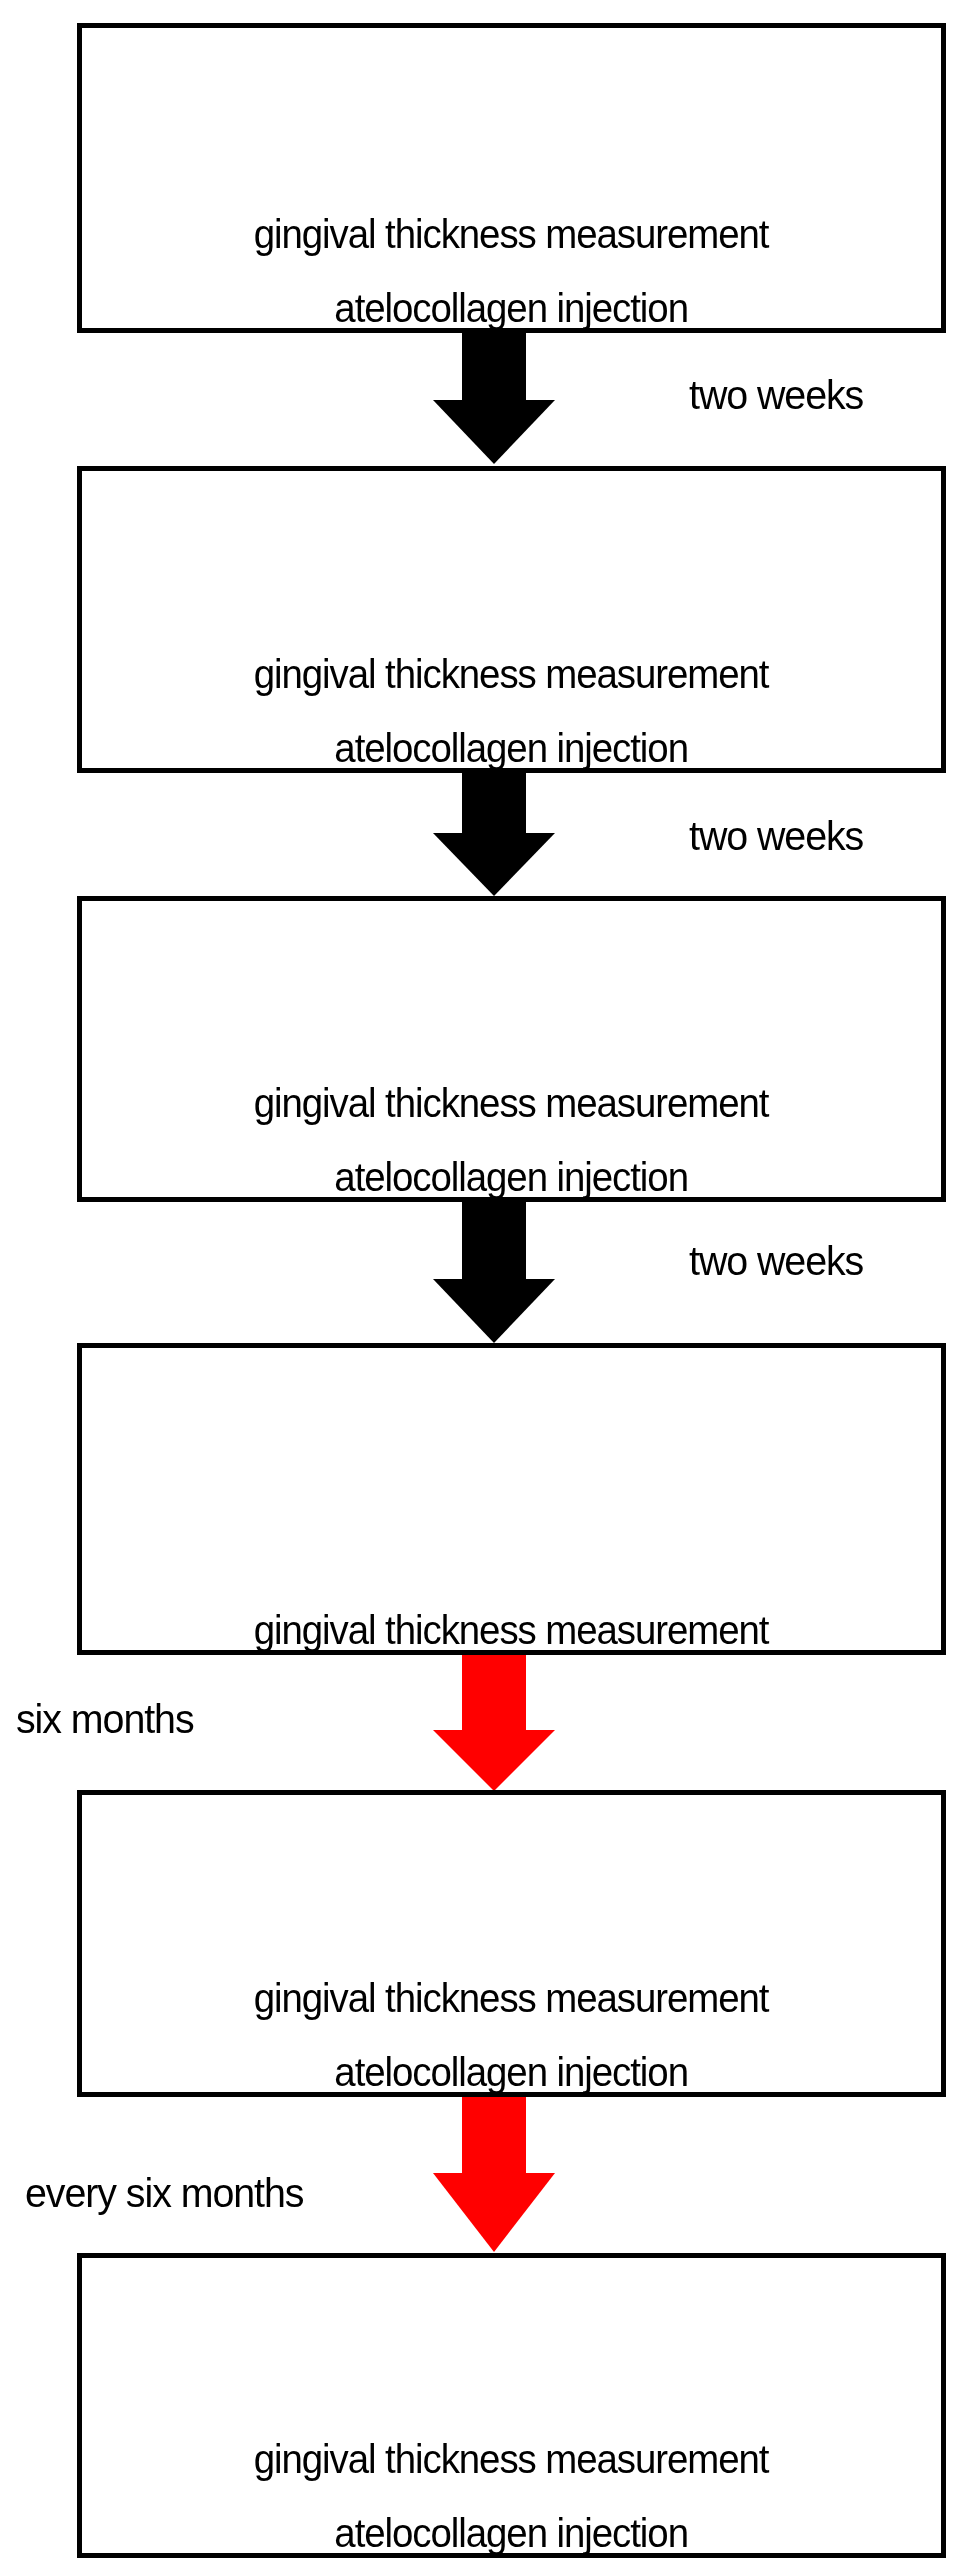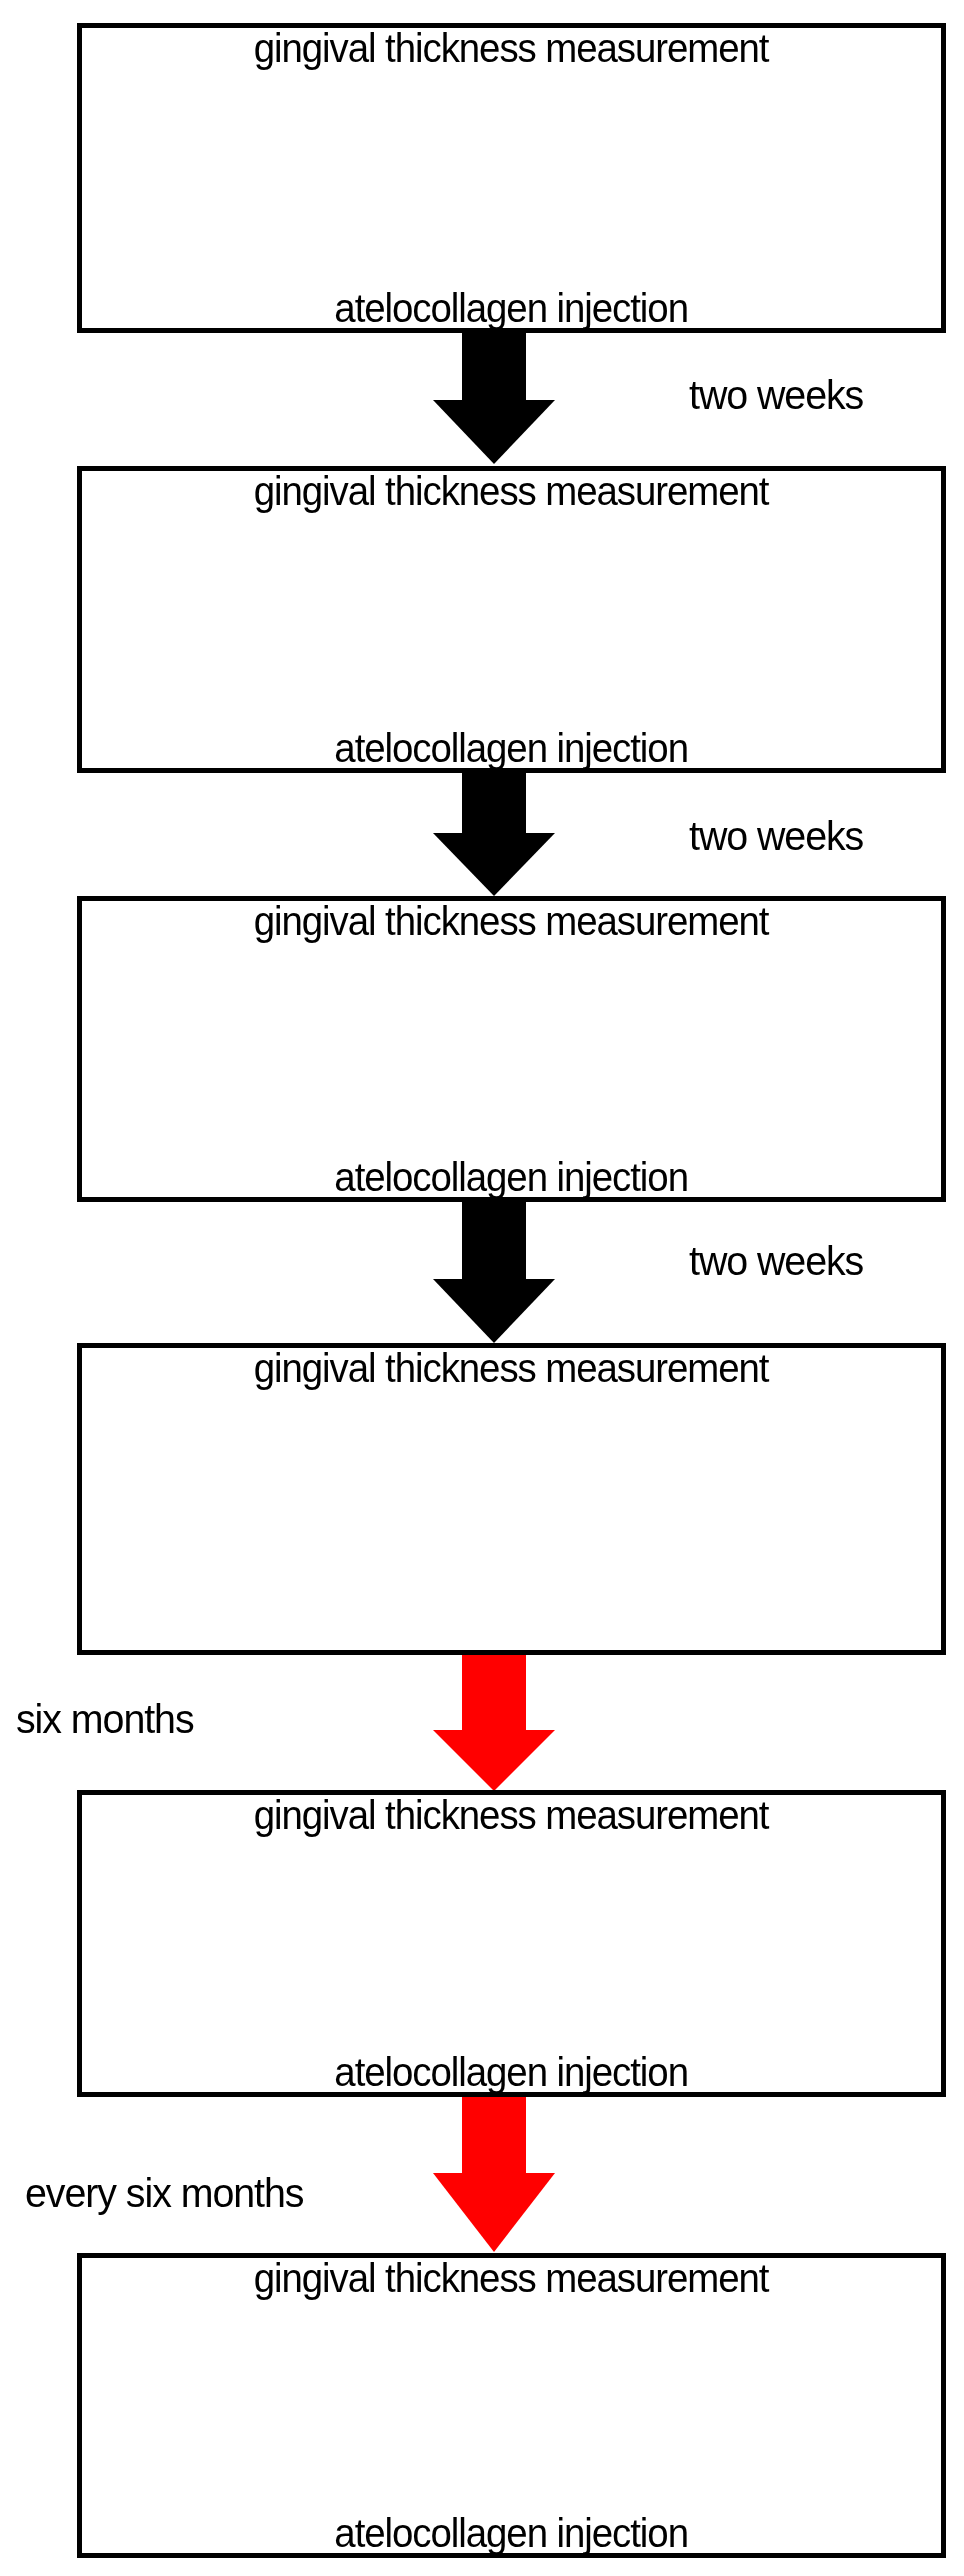--- a/index.html
+++ b/index.html
@@ -20,21 +20,21 @@
   
   .fc-box {
     position: absolute;
     left: 77px;
     width: 869px;
     border: 5.4px solid #000000;
     box-sizing: border-box;
     background: #ffffff;
     display: flex;
     flex-direction: column;
-    justify-content: space-between;
+    justify-content: flex-end;
     align-items: center;
     gap: 34px;
   }
   .fc-box .line {
     font-size: 40px;
     line-height: 40px;
     letter-spacing: -1.1px;
     white-space: nowrap;
     transform: scaleX(0.96);
     color: #000000;

